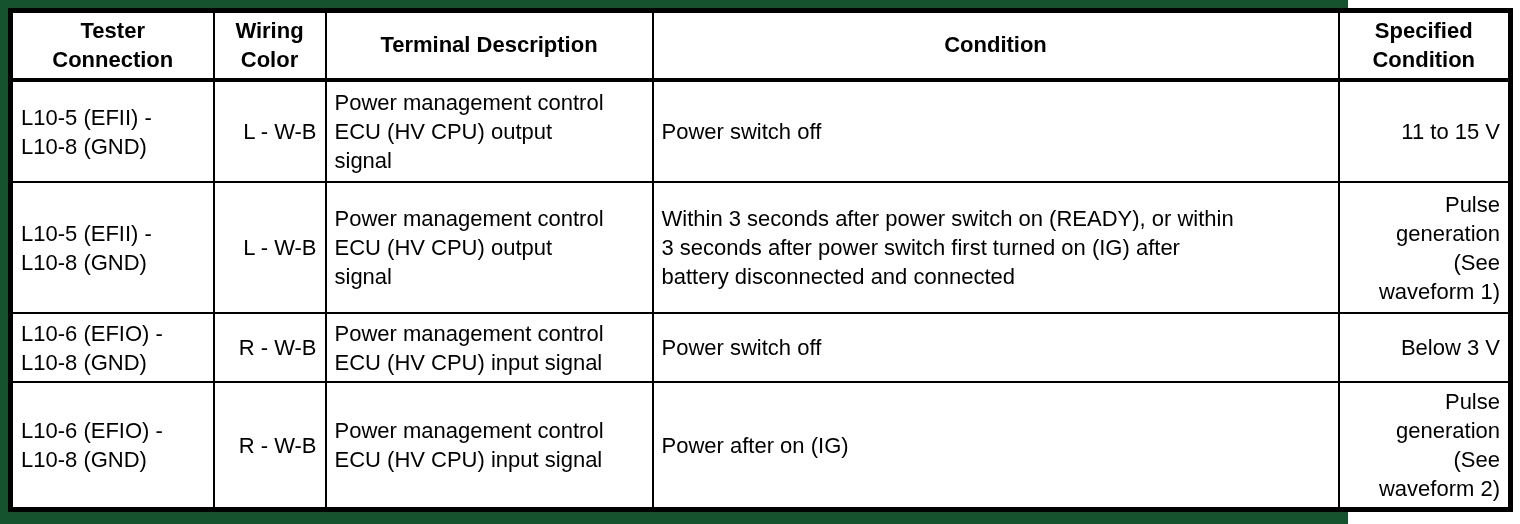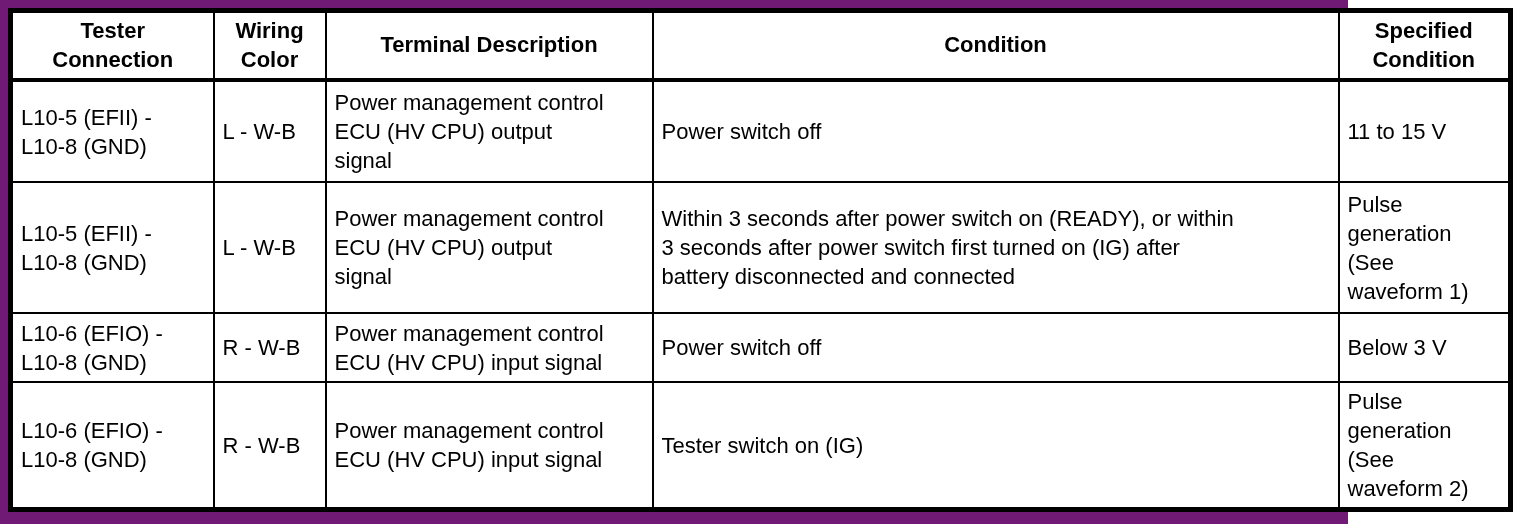--- a/index.html
+++ b/index.html
@@ -3,21 +3,21 @@
 <meta charset="utf-8">
 <style>
   html, body {
     margin: 0;
     padding: 0;
     background: #ffffff;
   }
   .page {
     width: 1348px;
     height: 524px;
-    background: #701a75;
+    background: #14532d;
     box-sizing: border-box;
     padding: 8px;
     font-family: "Liberation Sans", sans-serif;
     color: #000000;
   }
   table.spec-table {
     border-collapse: collapse;
     table-layout: fixed;
     width: 1500px;
     border: 5px solid #000000;
@@ -41,21 +41,21 @@
     box-sizing: border-box;
   }
   table.spec-table thead th {
     font-weight: bold;
     text-align: center;
     border-bottom: 4px solid #000000;
     height: 68px;
     line-height: 1.3;
   }
   td.al { text-align: left; }
-  td.ac { text-align: left; }
+  td.ac { text-align: right; }
 
   tr.r1 { height: 102px; }
   tr.r2 { height: 131px; }
   tr.r3 { height: 69px; }
   tr.r4 { height: 126px; }
 </style>
 </head>
 <body>
 
 <div class="page">
@@ -113,21 +113,21 @@
 ECU (HV CPU) input signal</td>
         <td class="al">Power switch off</td>
         <td class="ac">Below 3 V</td>
       </tr>
       <tr class="r4">
         <td class="al">L10-6 (EFIO) -
 L10-8 (GND)</td>
         <td class="ac">R - W-B</td>
         <td class="al">Power management control
 ECU (HV CPU) input signal</td>
-        <td class="al">Tester switch on (IG)</td>
+        <td class="al">Power after on (IG)</td>
         <td class="ac">Pulse
 generation
 (See
 waveform 2)</td>
       </tr>
     </tbody>
   </table>
 </div>
 
 </body></html>

